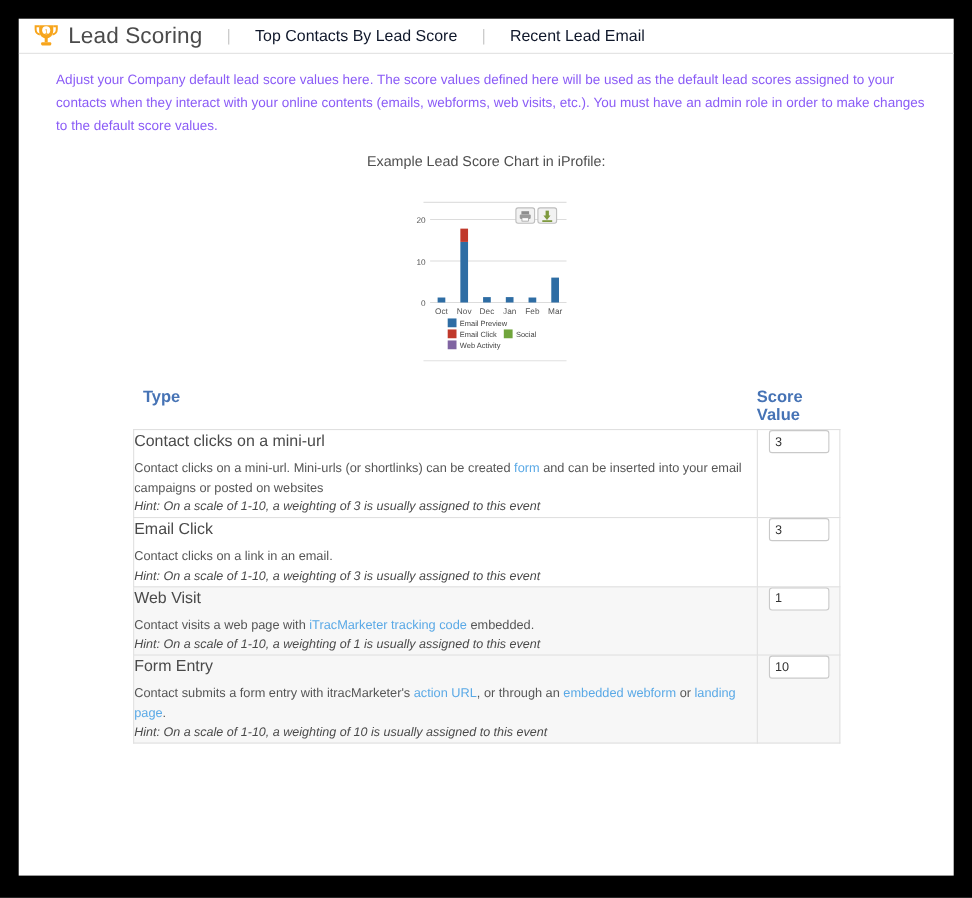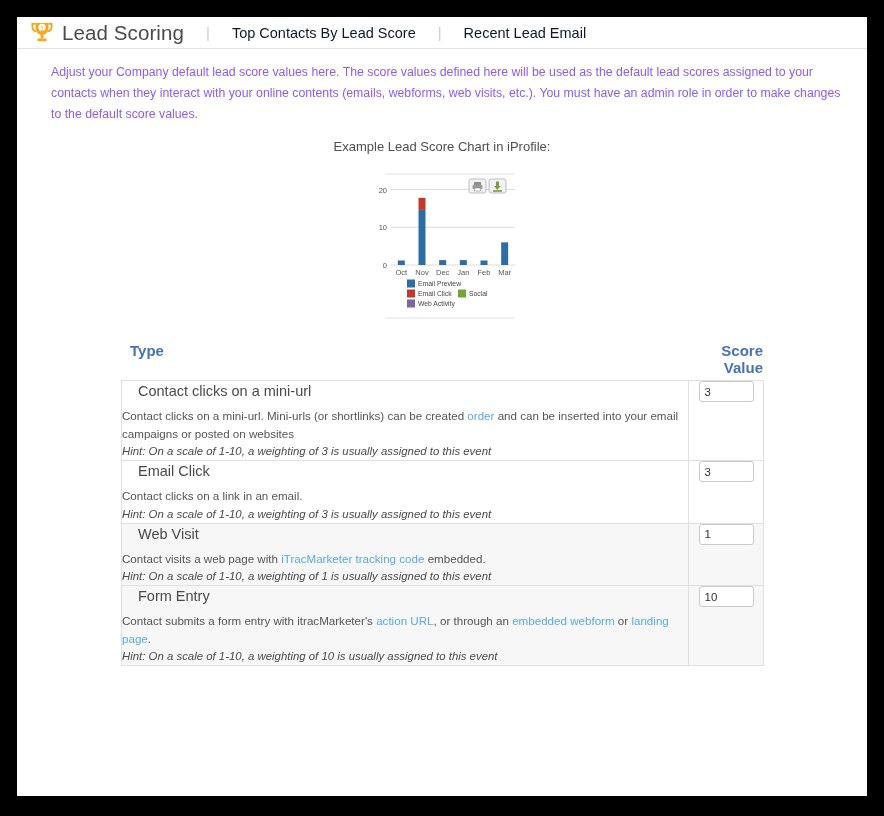--- a/index.html
+++ b/index.html
@@ -63,21 +63,21 @@
   }
 
   
   .chart-block {
     margin-top: 14px;
     text-align: center;
   }
   .chart-caption {
     font-size: 13px;
     color: #4f4f4f;
-    margin-bottom: 14px;
+    margin-bottom: 24px;
   }
   .chart-card {
     width: 155px;
     margin: 0 auto;
     padding: 0;
     position: relative;
   }
   .chart-svg { display: block; }
 
   
@@ -86,21 +86,21 @@
     margin: 14px auto 0 auto;
   }
   .col-head {
     display: flex;
     font-size: 15px;
     color: #4673b5;
     padding-bottom: 4px;
     font-weight: bold;
   }
   .col-head .c-type { width: 567px; padding-left: 9px; }
-  .col-head .c-score { flex: 1; text-align: right; }
+  .col-head .c-score { flex: 1; text-align: left; }
 
   table.score-table {
     width: 642px;
     border-collapse: collapse;
     border: 1px solid #dddddd;
     table-layout: fixed;
   }
   table.score-table td {
     border: 1px solid #e0e0e0;
     vertical-align: top;
@@ -109,21 +109,20 @@
   td.cell-type { width: 567px; padding: 7px 10px 9px 9px; }
   td.cell-score { width: 75px; text-align: center; vertical-align: middle; }
   tr.odd td { background: #ffffff; }
   tr.even td { background: #f7f7f7; }
 
   .row-title {
     font-size: 14.5px;
     color: #4a4a4a;
     line-height: 1.45;
     margin-bottom: 5px;
-    margin-left: 16px;
   }
   .row-desc {
     font-size: 11.6px;
     color: #555555;
     line-height: 1.5;
   }
   .row-desc a { color: #5aa9e6; text-decoration: none; }
   .row-hint {
     font-size: 11.4px;
     font-style: italic;
@@ -222,21 +221,21 @@
   <div class="table-wrap">
     <div class="col-head">
       <div class="c-type">Type</div>
       <div class="c-score">Score Value</div>
     </div>
     <table class="score-table">
       <tbody id="score-rows">
           <tr class="odd">
             <td class="cell-type">
               <div class="row-title">Contact clicks on a mini-url</div>
-              <div class="row-desc"><span>Contact clicks on a mini-url. Mini-urls (or shortlinks) can be created </span><a href="#">order</a><span> and can be inserted into your email campaigns or posted on websites</span></div>
+              <div class="row-desc"><span>Contact clicks on a mini-url. Mini-urls (or shortlinks) can be created </span><a href="#">form</a><span> and can be inserted into your email campaigns or posted on websites</span></div>
               <div class="row-hint">Hint: On a scale of 1-10, a weighting of 3 is usually assigned to this event</div>
             </td>
             <td class="cell-score"><input type="text" class="score-input" value="3" style=""></td>
           </tr>
           <tr class="odd">
             <td class="cell-type">
               <div class="row-title">Email Click</div>
               <div class="row-desc"><span>Contact clicks on a link in an email.</span></div>
               <div class="row-hint">Hint: On a scale of 1-10, a weighting of 3 is usually assigned to this event</div>
             </td>

